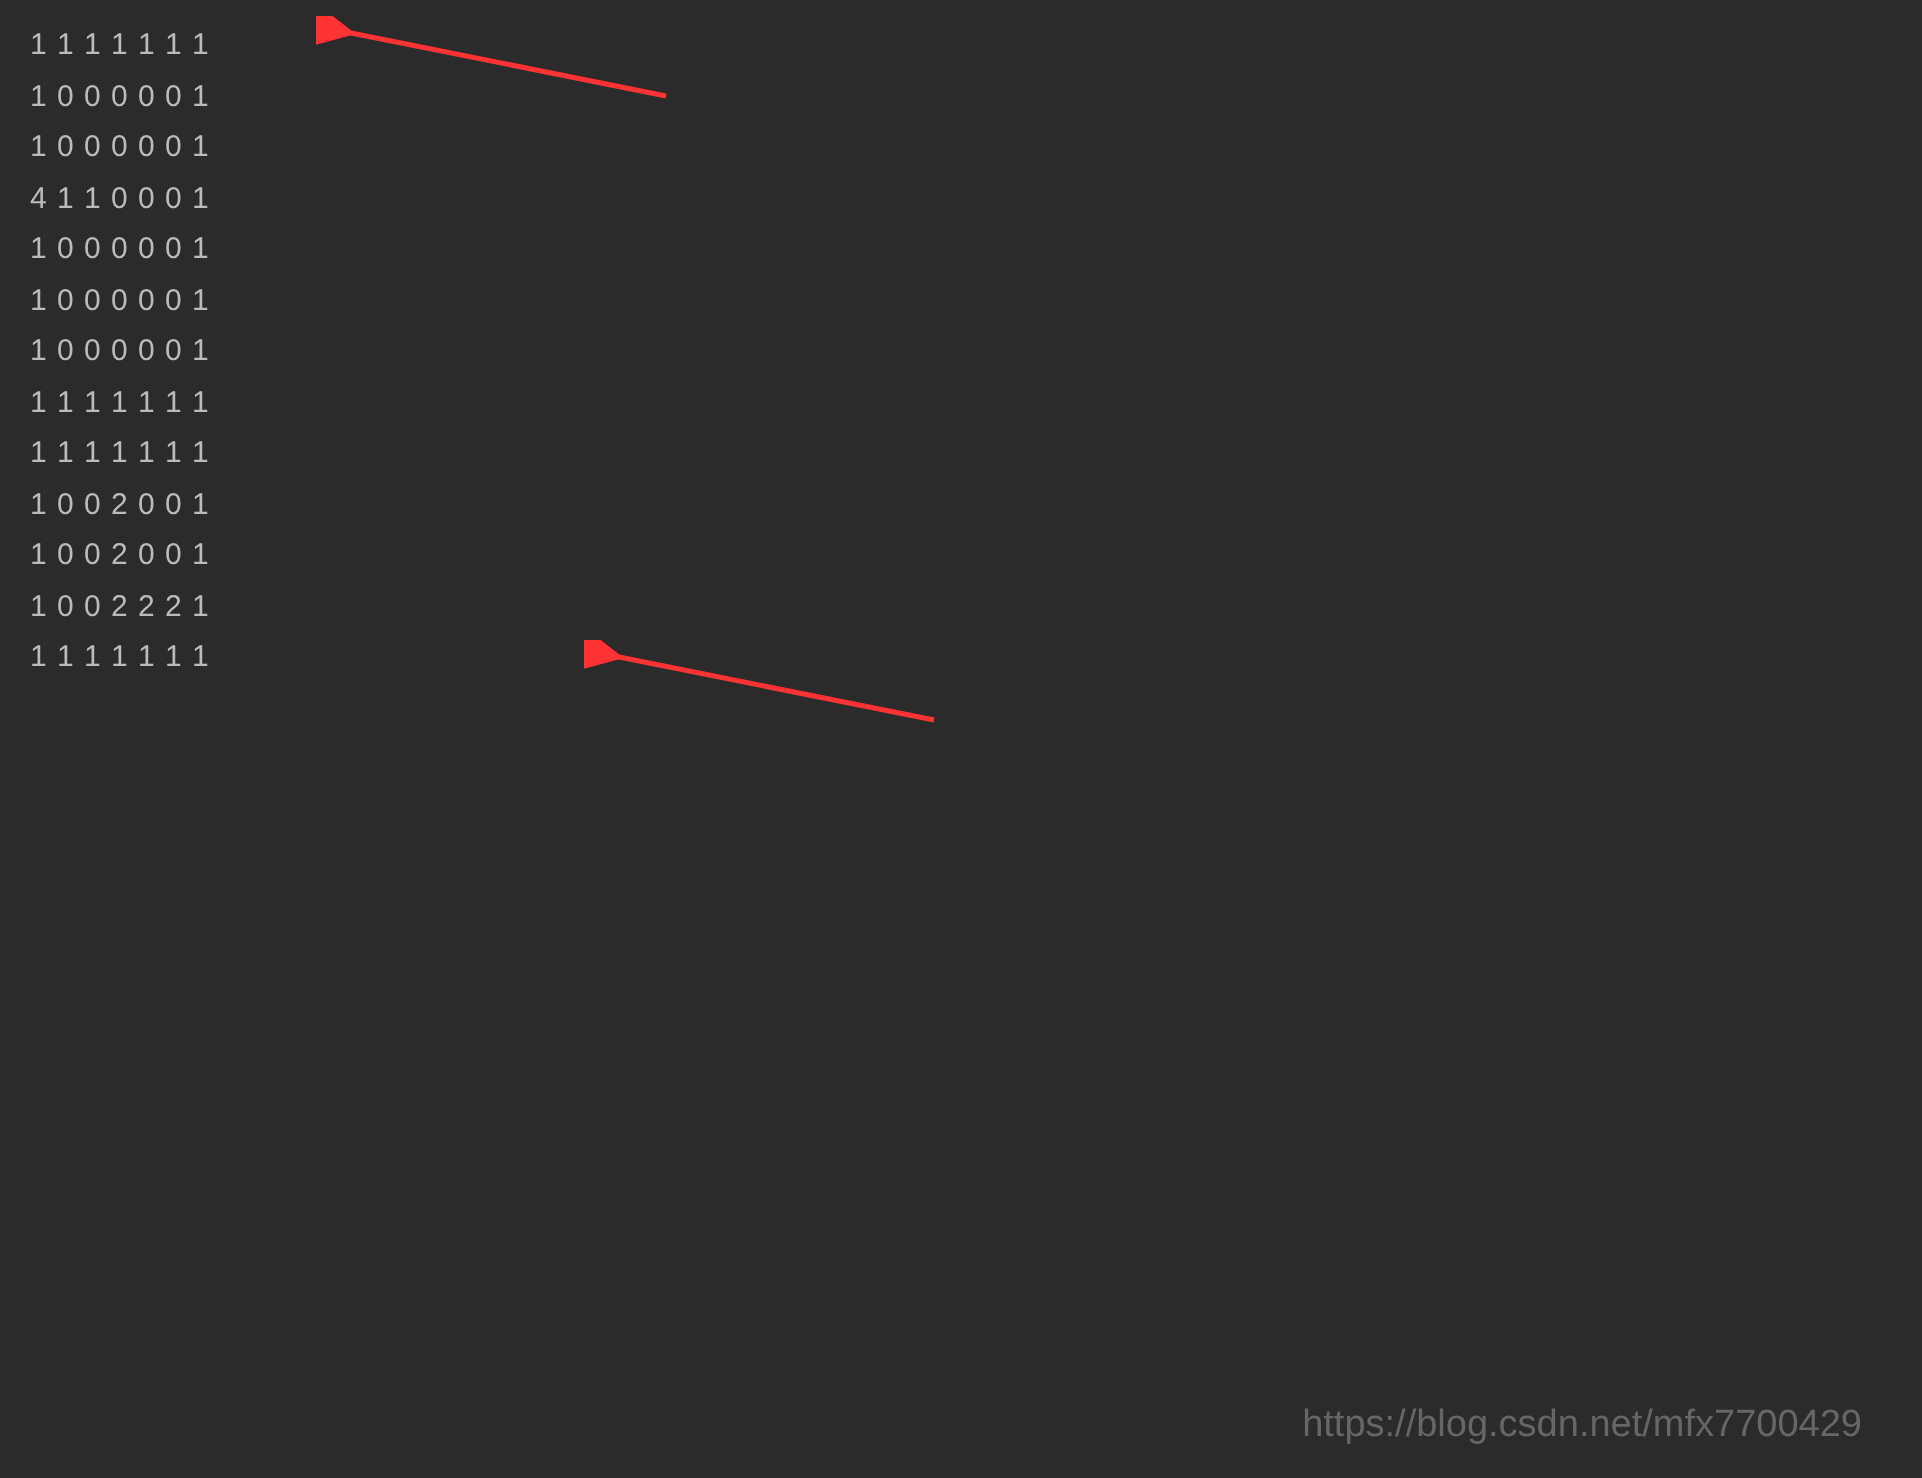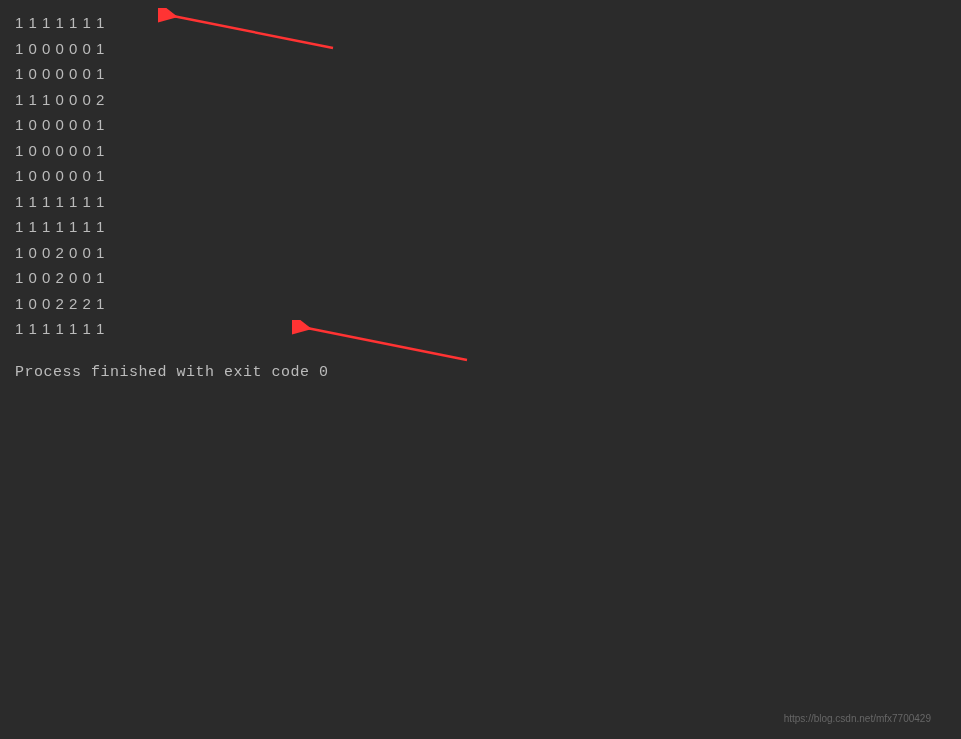--- a/index.html
+++ b/index.html
@@ -39,47 +39,46 @@
     }
     .arrow2 {
       top: 320px;
       left: 292px;
     }
     .watermark {
       position: absolute;
       bottom: 15px;
       right: 30px;
       color: #666666;
-      font-size: 10px;
+      font-size: 19px;
       font-family: Arial, sans-serif;
     }
     .process-line {
       margin-top: 18px;
     }
   </style>
 </head>
 <body>
 
 <div class="console-output">
   <div class="data-row">1 1 1 1 1 1 1</div>
   <div class="data-row">1 0 0 0 0 0 1</div>
   <div class="data-row">1 0 0 0 0 0 1</div>
-  <div class="data-row">1 1 1 0 0 0 2</div>
+  <div class="data-row">4 1 1 0 0 0 1</div>
   <div class="data-row">1 0 0 0 0 0 1</div>
   <div class="data-row">1 0 0 0 0 0 1</div>
   <div class="data-row">1 0 0 0 0 0 1</div>
   <div class="data-row">1 1 1 1 1 1 1</div>
 
   <div class="data-row">1 1 1 1 1 1 1</div>
   <div class="data-row">1 0 0 2 0 0 1</div>
   <div class="data-row">1 0 0 2 0 0 1</div>
   <div class="data-row">1 0 0 2 2 2 1</div>
   <div class="data-row">1 1 1 1 1 1 1</div>
 
-  <div class="process-line">Process finished with exit code 0</div>
 </div>
 
 <div class="arrow-container arrow1">
   <svg width="180" height="45" viewBox="0 0 180 45">
     <defs>
       <marker id="arrowhead1" markerWidth="12" markerHeight="12" refX="2" refY="6" orient="auto">
         <polygon points="0 0, 12 6, 0 12" fill="#ff3333" transform="rotate(180 6 6)"></polygon>
       </marker>
     </defs>
     <line x1="175" y1="40" x2="15" y2="8" stroke="#ff3333" stroke-width="2.5" marker-end="url(#arrowhead1)"></line>

